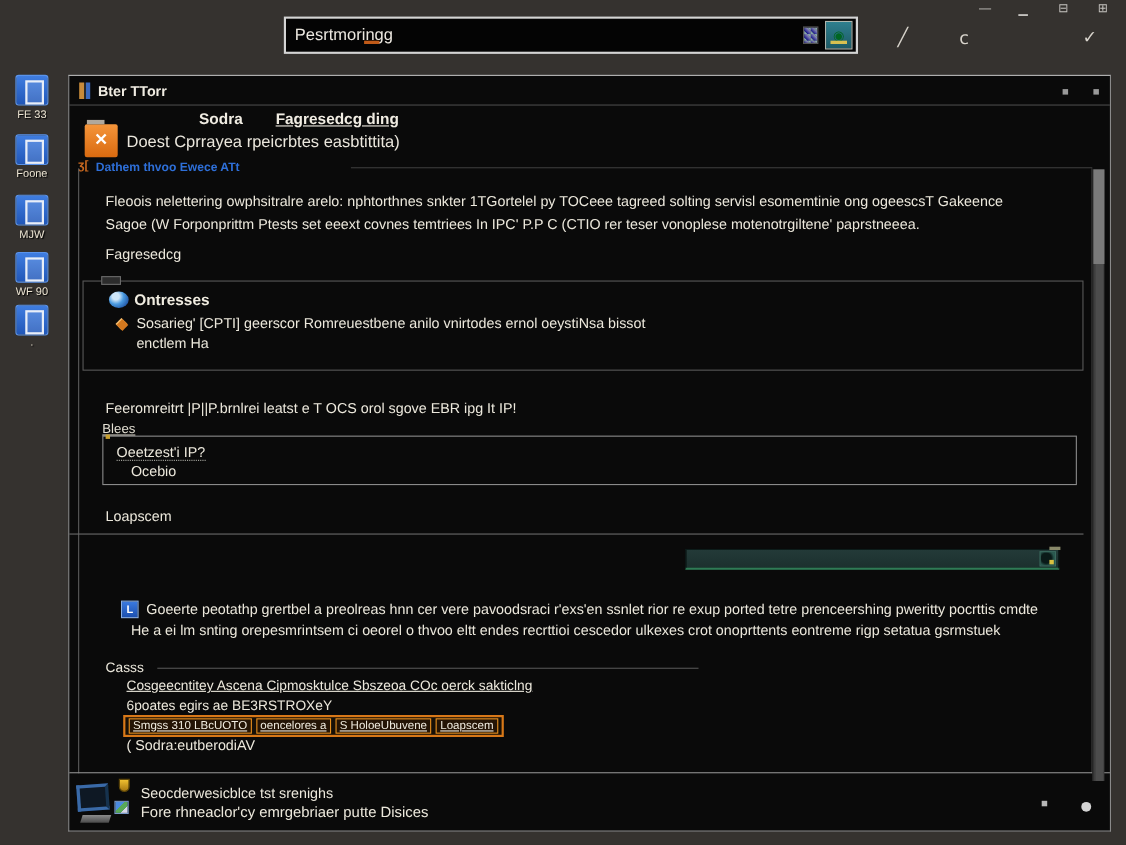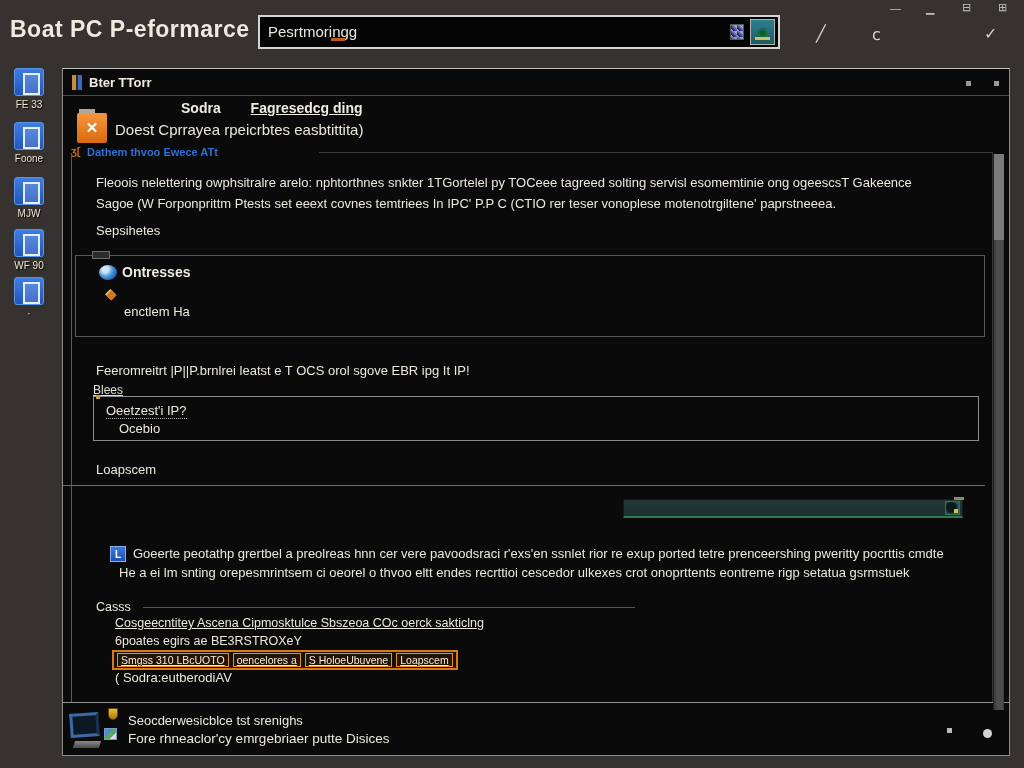--- a/index.html
+++ b/index.html
@@ -125,21 +125,20 @@
   .scroll-track { position:absolute; left:930px; top:85px; width:11px; height:556px;
                   background:#3e3e3e; border-left:1px solid #222; }
   .scroll-thumb { position:absolute; left:0; top:0; width:100%; height:86px; background:#7a7a7a; }
   .scroll-lower { position:absolute; left:2px; top:86px; width:7px; height:470px; background:#4c4c4c; }
 </style>
 </head>
 <body>
 
 <div id="root">
 
-  <div class="abs app-title nowrap">Boat PC P-eformarce</div>
 
   <div class="abs searchbox">
     <span class="search-text nowrap">Pesrtmoringg</span>
     <span class="grid-ico"></span>
     <span class="teal-btn">◉</span>
   </div>
 
   <span class="abs tb-ico" style="left:816px; top:24px;">╱</span>
   <span class="abs tb-ico" style="left:872px; top:25px;">ⅽ</span>
   <span class="abs tb-ico" style="left:984px; top:24px;">✓</span>
@@ -187,27 +186,28 @@
     <div class="abs subheading nowrap">Doest Cprrayea rpeicrbtes easbtittita)</div>
 
     <span class="linkrow-ico nowrap">ʒ[</span>
     <a class="abs top-link nowrap">Dathem thvoo Ewece ATt</a>
     <div class="link-div"></div>
 
     <div class="big-group"></div>
 
     <div class="abs body-text nowrap intro1">Fleoois nelettering owphsitralre arelo: nphtorthnes snkter 1TGortelel py TOCeee tagreed solting servisl esomemtinie ong ogeescsT Gakeence</div>
     <div class="abs body-text nowrap intro2">Sagoe (W Forponprittm Ptests set eeext covnes temtriees In IPC' P.P C (CTIO rer teser vonoplese motenotrgiltene' paprstneeea.</div>
-    <div class="abs body-text nowrap settings-label">Sepsihetes</div>
+    <div class="abs body-text nowrap settings-label">Fagresedcg</div>
 
     <div class="group1">
       <span class="group1-tab"></span>
       <span class="globe-ico"></span>
       <span class="group1-title nowrap">Ontresses</span>
       <span class="gem-ico">◆</span>
+      <span class="body-text nowrap g1-line1">Sosarieg' [CPTI] geerscor Romreuestbene anilo vnirtodes ernol oeystiNsa bissot</span>
       <span class="body-text nowrap g1-line2">enctlem Ha</span>
     </div>
 
     <div class="abs body-text nowrap heading2">Feeromreitrt |P||P.brnlrei leatst e T OCS orol sgove EBR ipg It IP!</div>
     <a class="abs blees-link nowrap">Blees</a>
 
     <div class="listbox">
       <span class="body-text nowrap li1">Oeetzest'i IP?</span>
       <span class="body-text nowrap li2">Ocebio</span>
     </div>

